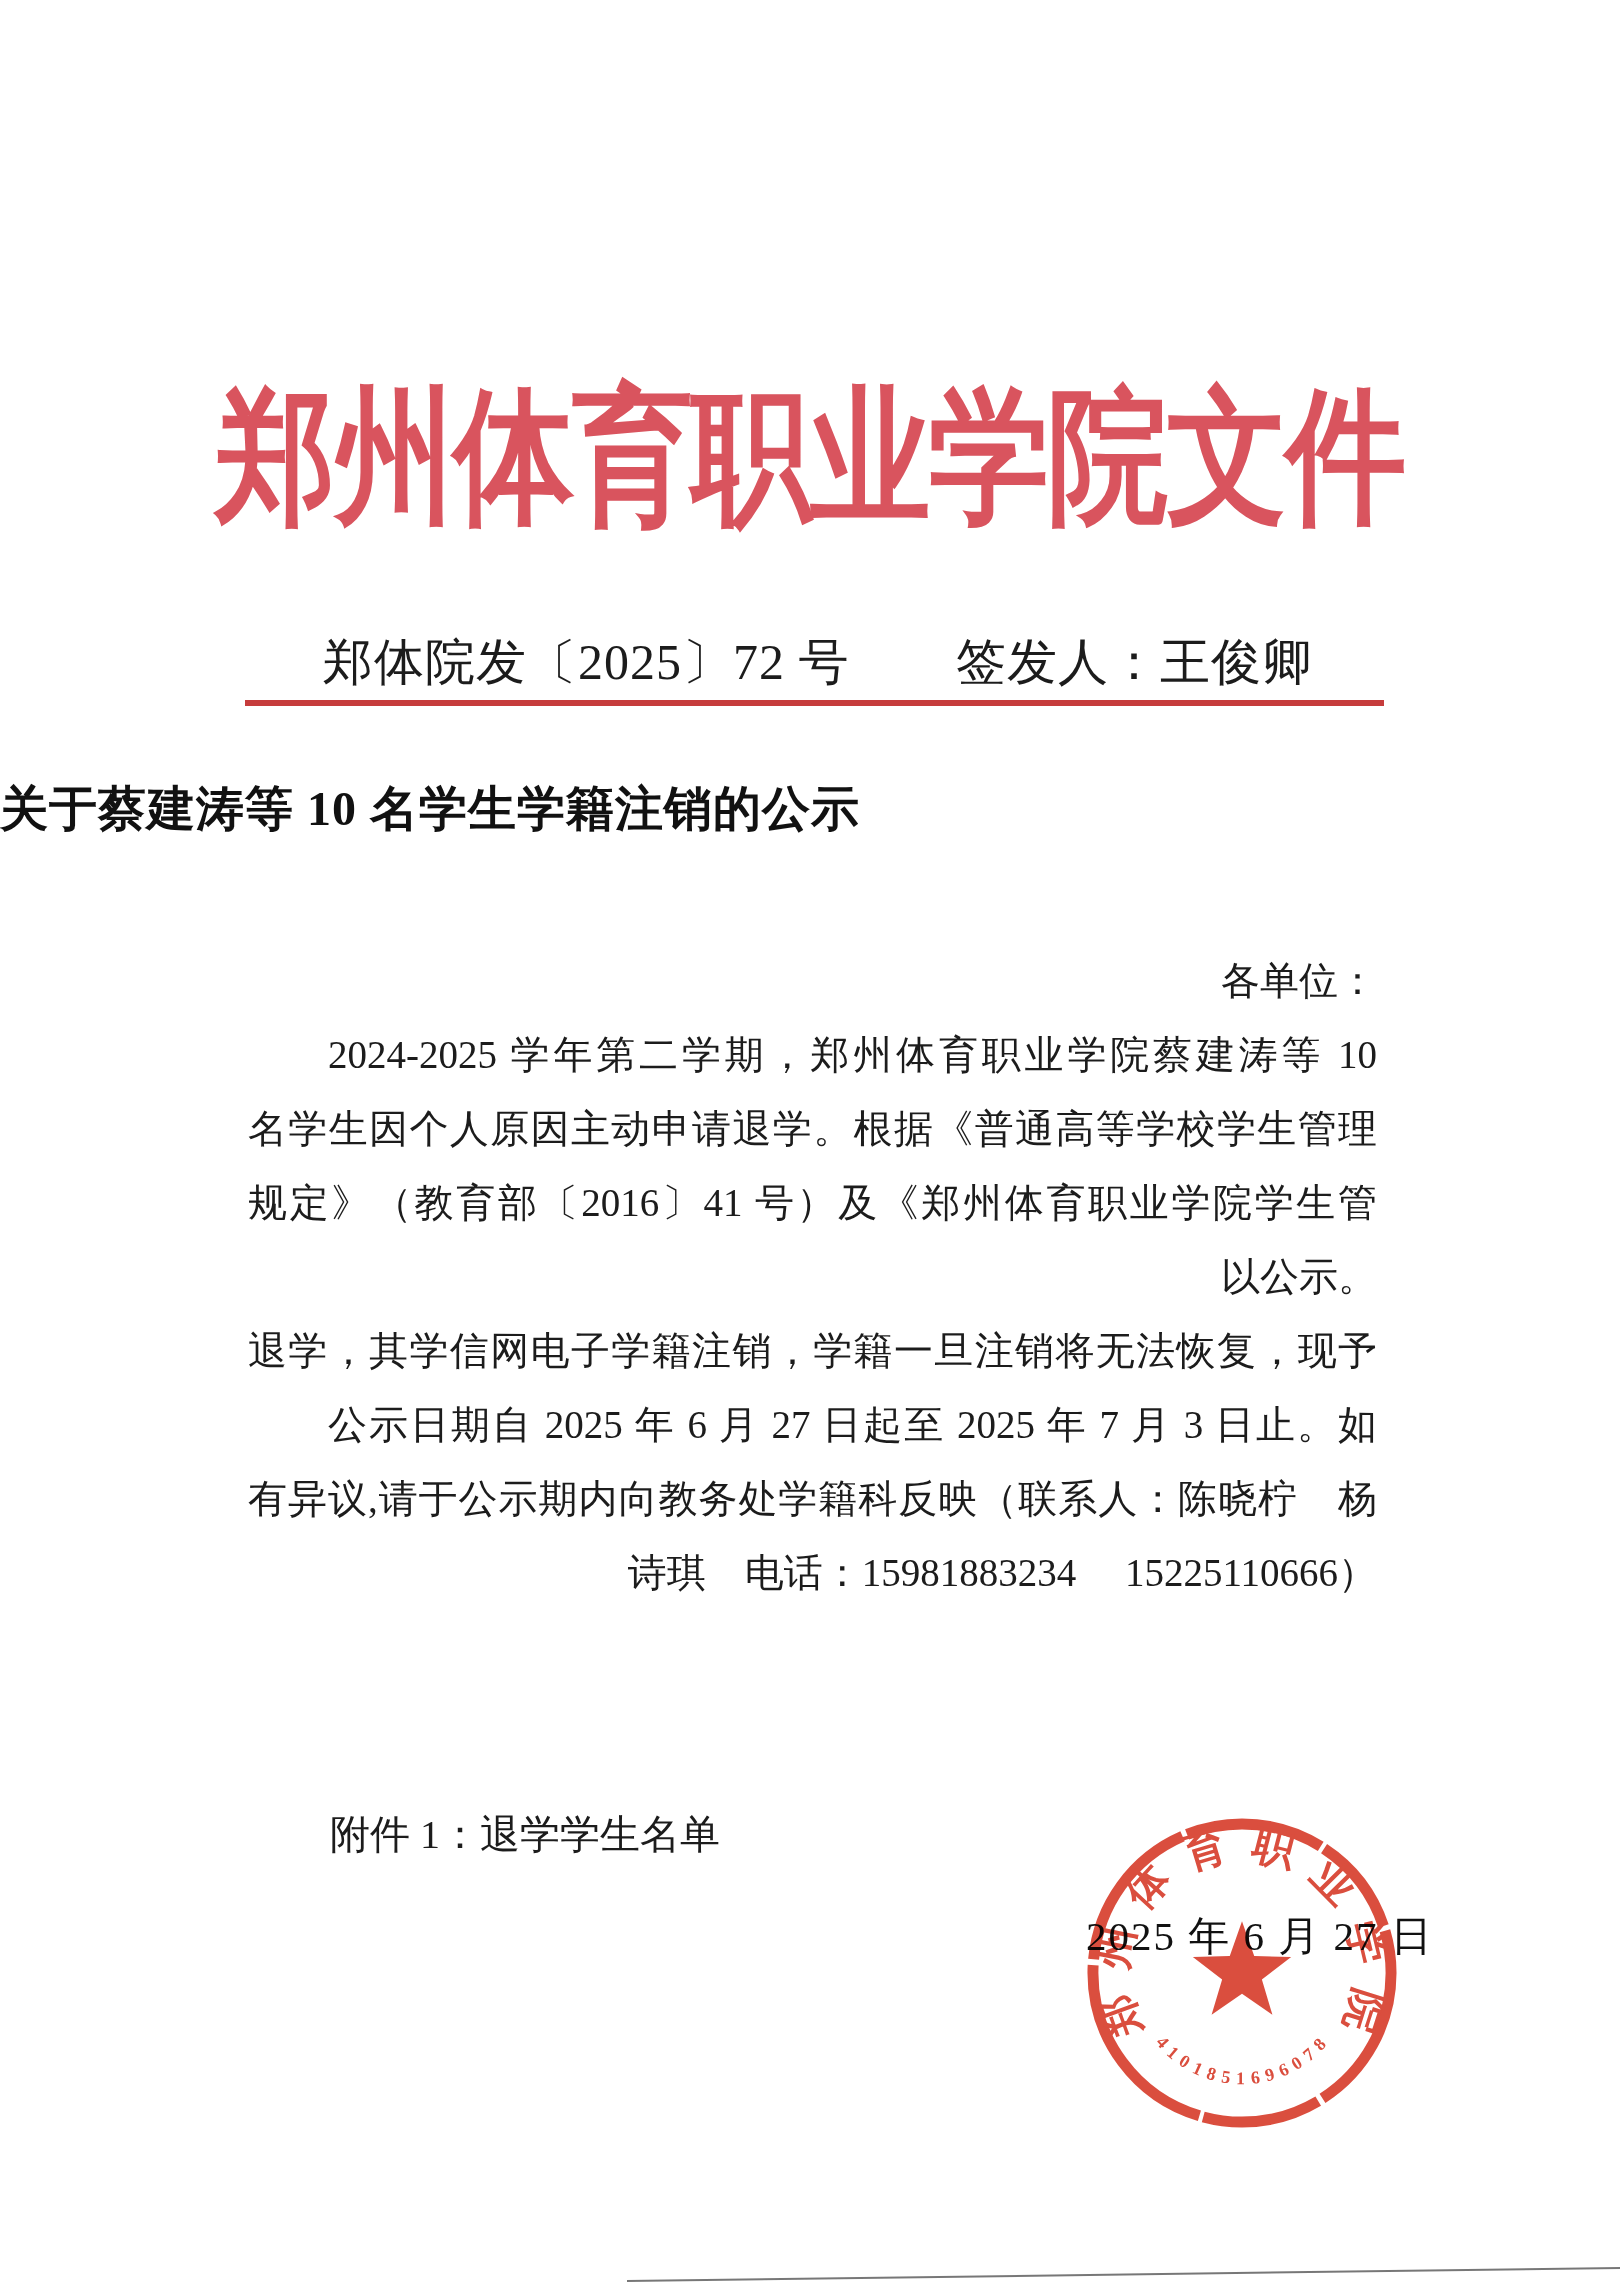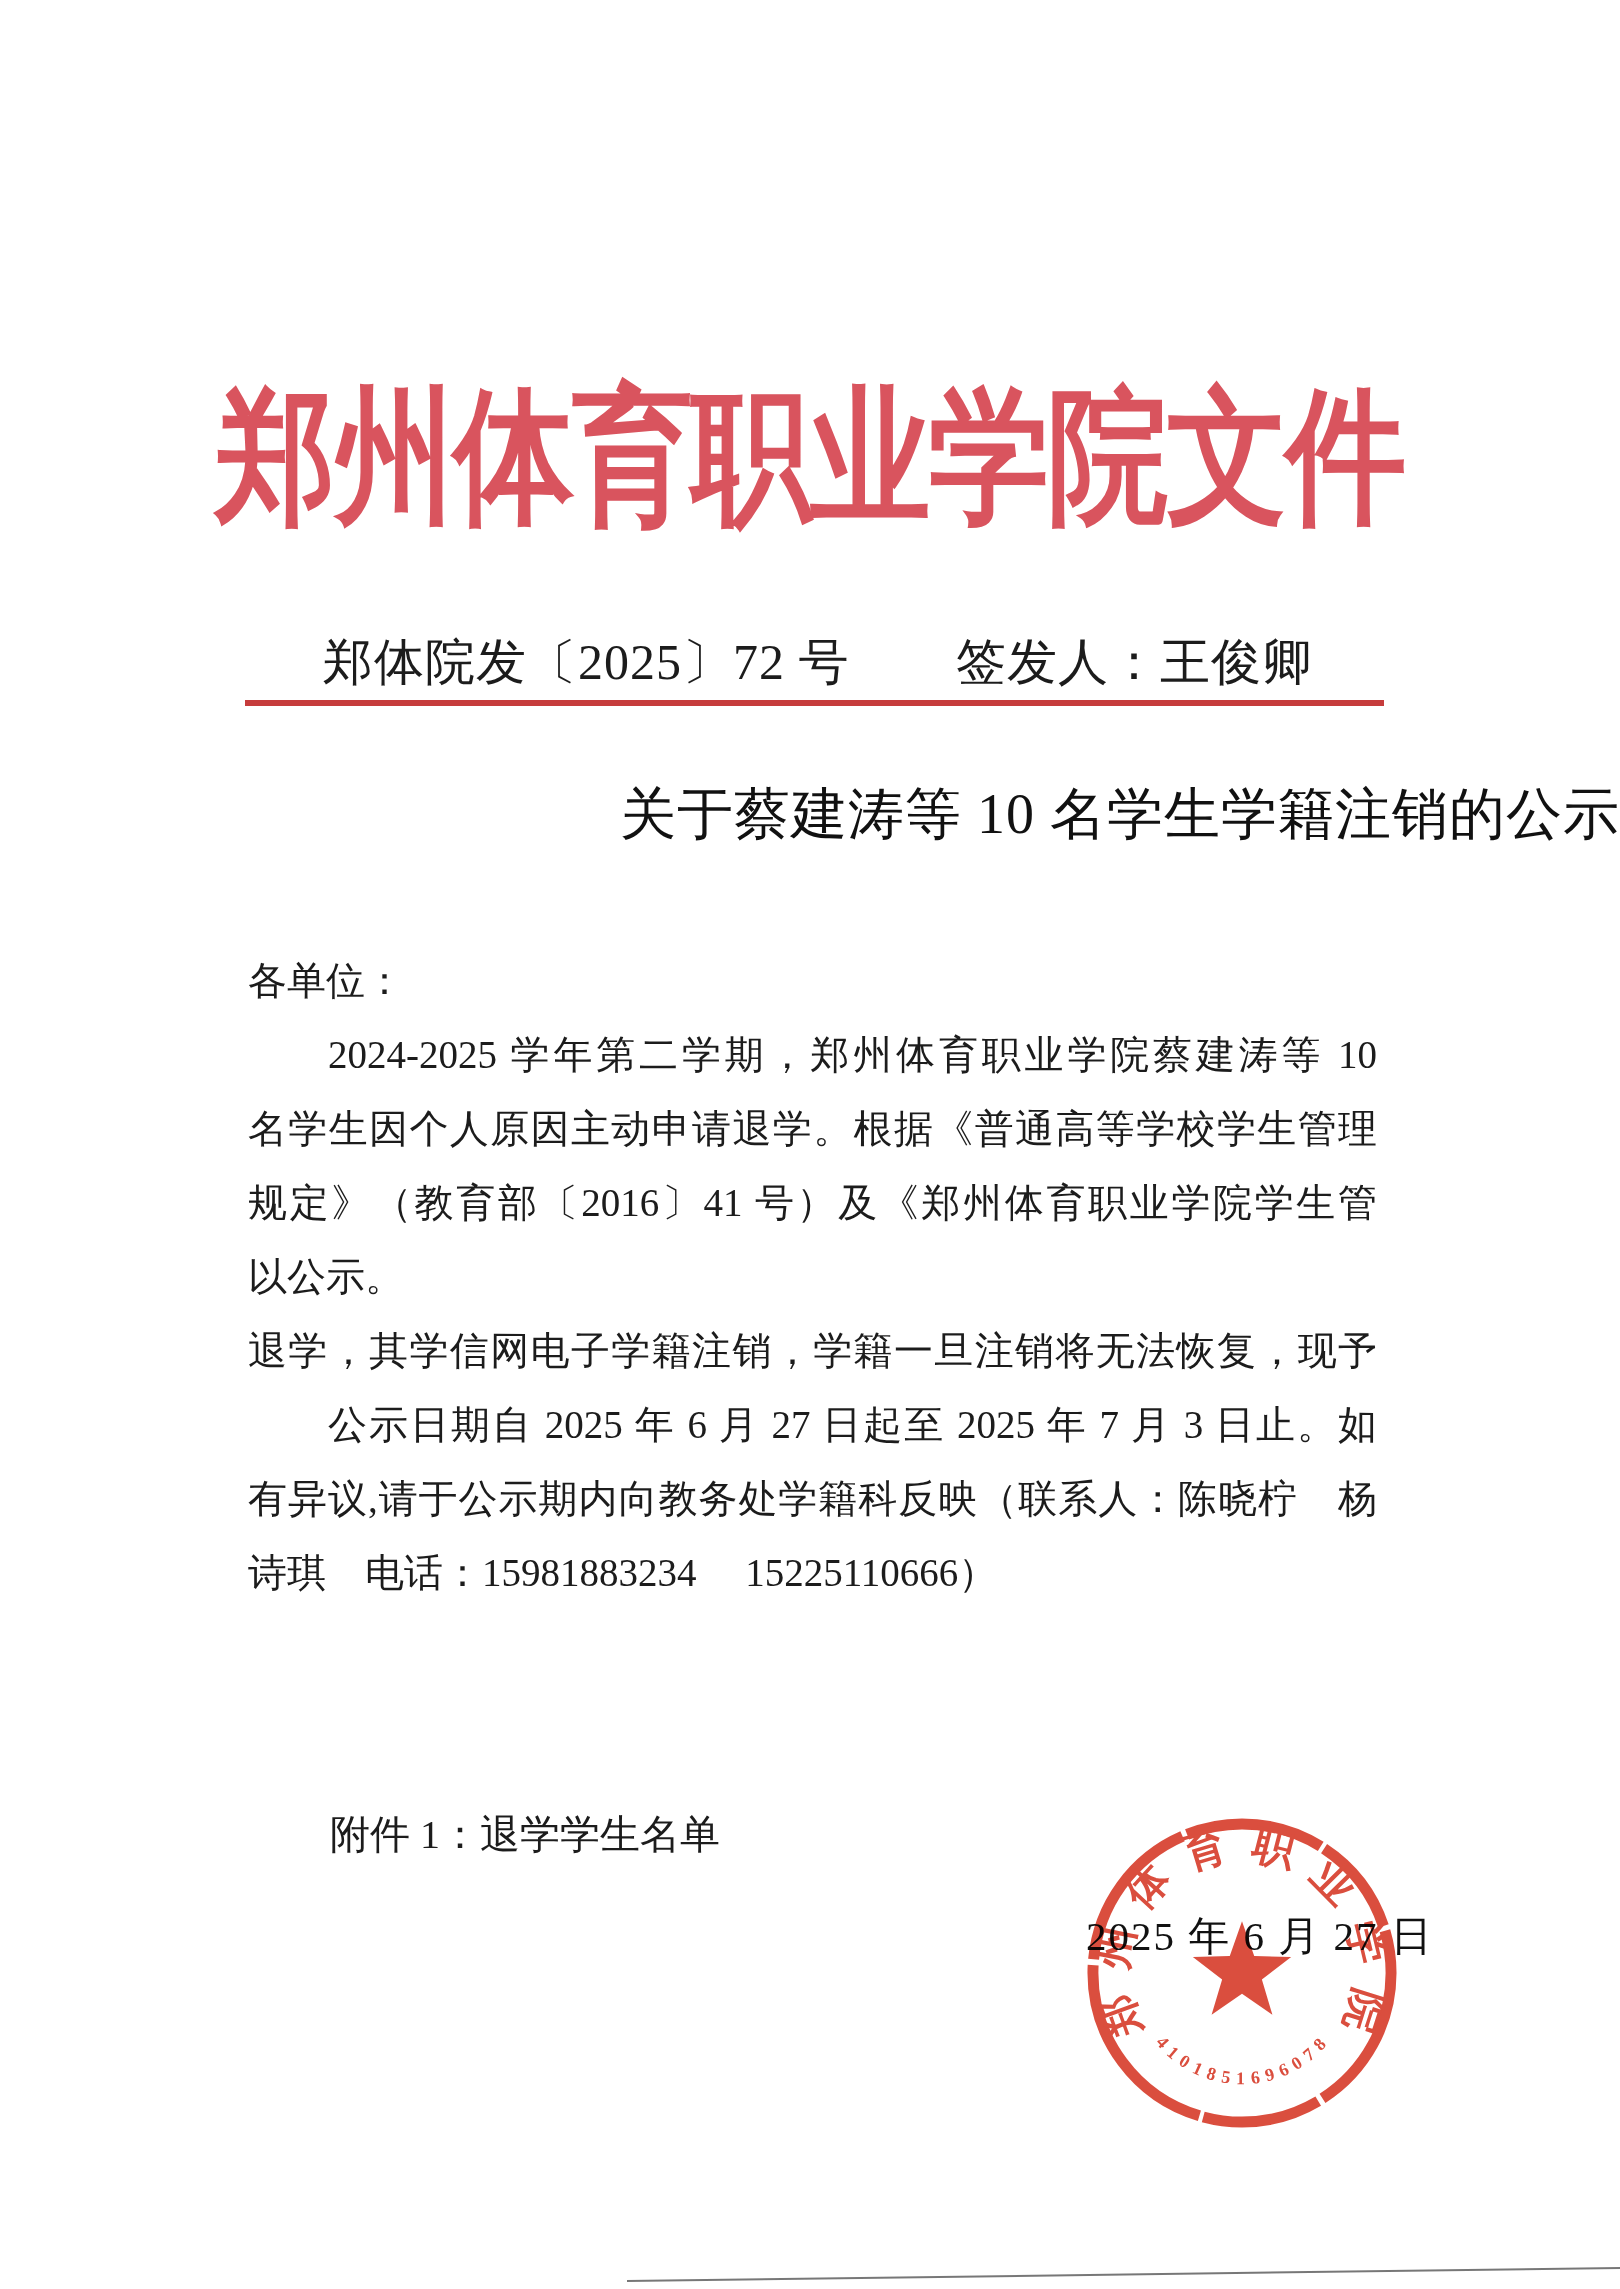--- a/index.html
+++ b/index.html
@@ -21,27 +21,27 @@
   }
   .docinfo {
     position:absolute; top:627px; left:323px; right:307px; height:71px; line-height:71px;
     display:flex; justify-content:space-between; font-size:50px; letter-spacing:1px;
   }
   .rule {
     position:absolute; top:700px; left:245px; width:1139px; height:5.9px;
     background:var(--rule-red);
   }
   .doc-title {
-    position:absolute; top:777px; left:0; width:100%; text-align:right;
-    font-size:56px; font-weight:normal; letter-spacing:1px; color:#111111;
+    position:absolute; top:777px; left:0; width:100%; text-align:left;
+    font-size:48px; font-weight:bold; letter-spacing:1px; color:#111111;
   }
   .body-text { position:absolute; top:944px; left:248px; width:1129px; font-size:39px; }
   .bline { height:74px; line-height:74px; text-align:justify; text-align-last:justify; overflow:hidden; }
   .bline.indent { padding-left:80px; }
-  .bline.no-just { text-align:left; text-align-last:auto; }
+  .bline.no-just { text-align:right; text-align-last:auto; }
   .attachment {
     position:absolute; top:1798px; left:248px; width:1129px; height:74px; line-height:74px;
     font-size:40px; padding-left:82px;
   }
   .date-line {
     position:absolute; top:1907px; left:1086px; height:59px; line-height:59px;
     font-size:41px; letter-spacing:2px; color:#111111;
   }
   .seal {
     position:absolute; left:1083px; top:1814px; width:318px; height:318px;

